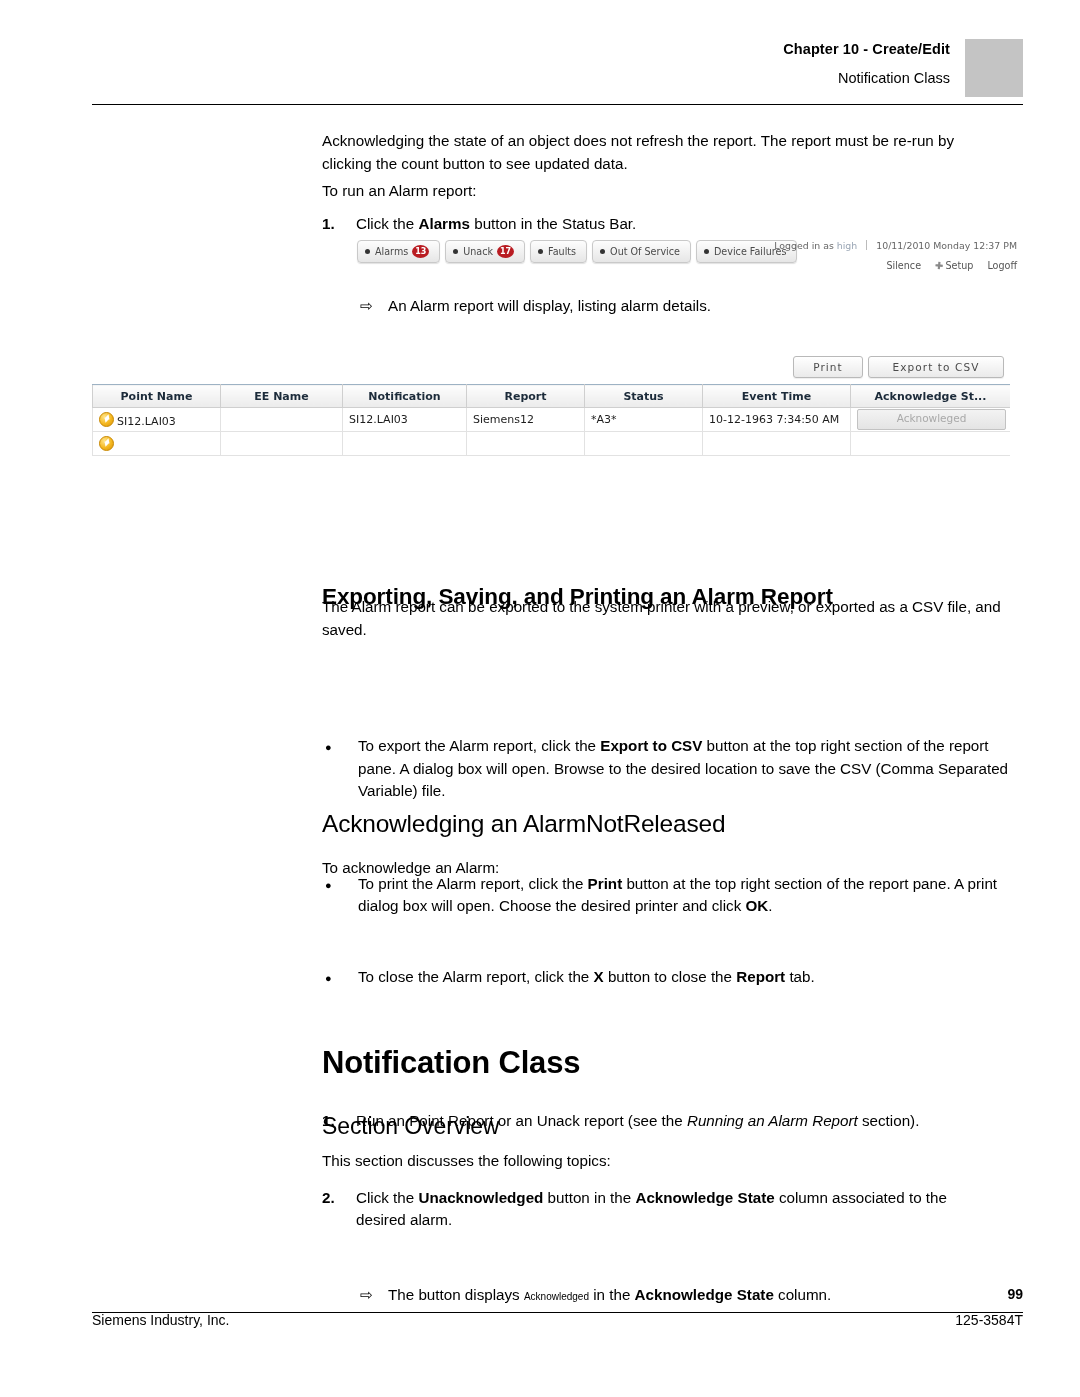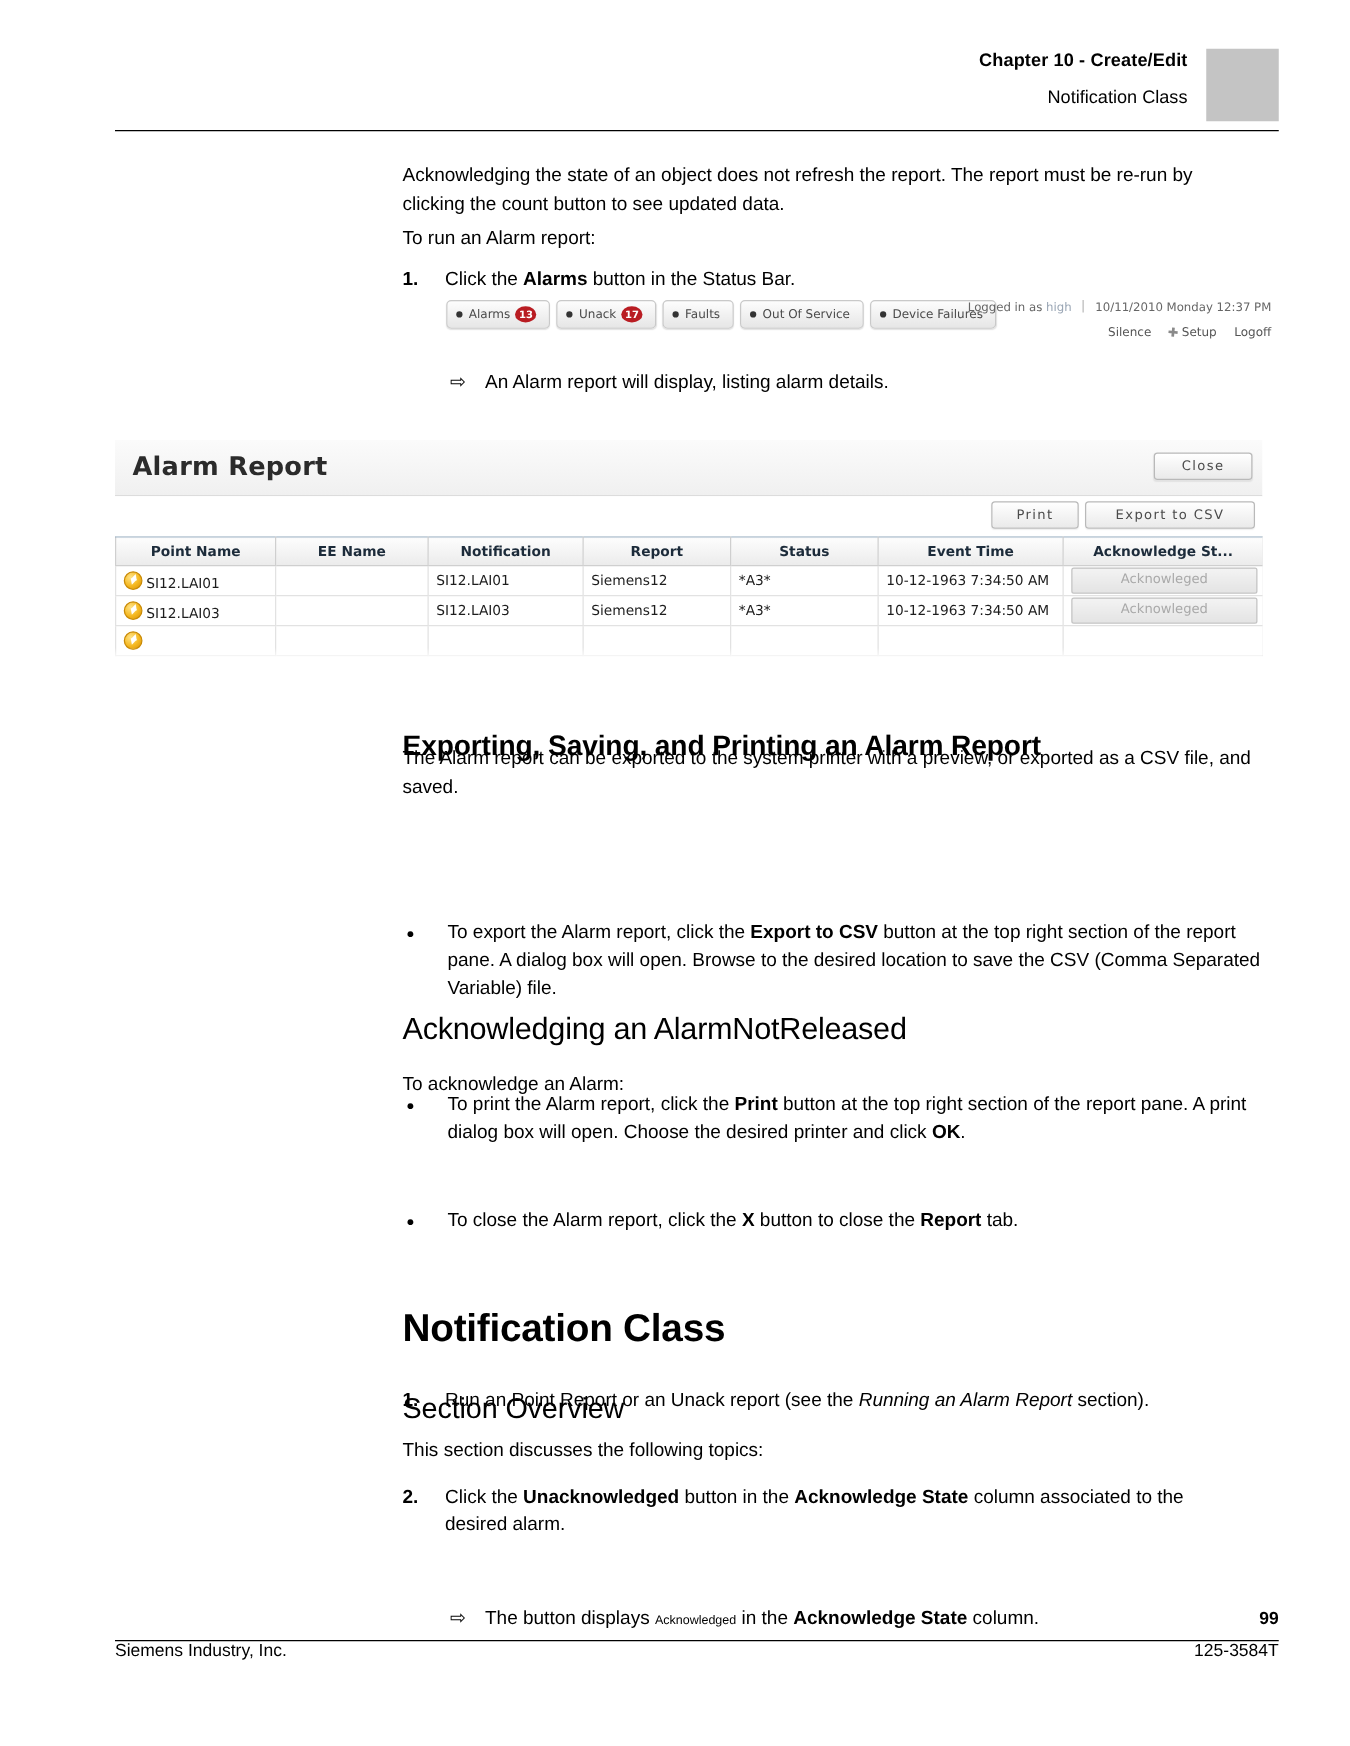--- a/index.html
+++ b/index.html
@@ -438,24 +438,20 @@
   <span class="marker plain">⇨</span>
   <span class="ltext" style="padding-left:28px;">An Alarm report will display, listing alarm details.</span>
 </div>
 
 <div class="blk listrow" style="left:322px; top:304px; width:678px;">
   <span class="marker">2.</span>
   <span class="ltext" style="padding-left:34px;">Select the date and time in the Event Time column to see event time and acknowledge time details.</span>
 </div>
 
 <div class="alarm-report">
-  <div class="ar-titlebar">
-    <div class="ar-title">Alarm Report</div>
-    <div class="btn ar-close">Close</div>
-  </div>
   <div class="ar-toolbar">
     <div class="btn ar-print">Print</div>
     <div class="btn ar-csv">Export to CSV</div>
   </div>
 
   <table class="ar-table">
     <colgroup>
       <col style="width:128px">
         <col style="width:122px">
         <col style="width:124px">
@@ -470,31 +466,20 @@
         <th>EE Name</th>
         <th>Notification</th>
         <th>Report</th>
         <th>Status</th>
         <th>Event Time</th>
         <th>Acknowledge St...</th>
       </tr>
     </thead>
     <tbody>
       <tr>
-        <td class="c-point"><span class="alarm-ico"></span><span>SI12.LAI01</span></td>
-        <td></td>
-        <td>SI12.LAI01</td>
-        <td>Siemens12</td>
-        <td>*A3*</td>
-        <td>10-12-1963 7:34:50 AM</td>
-        <td class="c-ack">
-            <span class="ack-btn disabled">Acknowleged</span>
-          </td>
-      </tr>
-      <tr>
         <td class="c-point"><span class="alarm-ico"></span><span>SI12.LAI03</span></td>
         <td></td>
         <td>SI12.LAI03</td>
         <td>Siemens12</td>
         <td>*A3*</td>
         <td>10-12-1963 7:34:50 AM</td>
         <td class="c-ack">
             <span class="ack-btn disabled">Acknowleged</span>
           </td>
       </tr>

